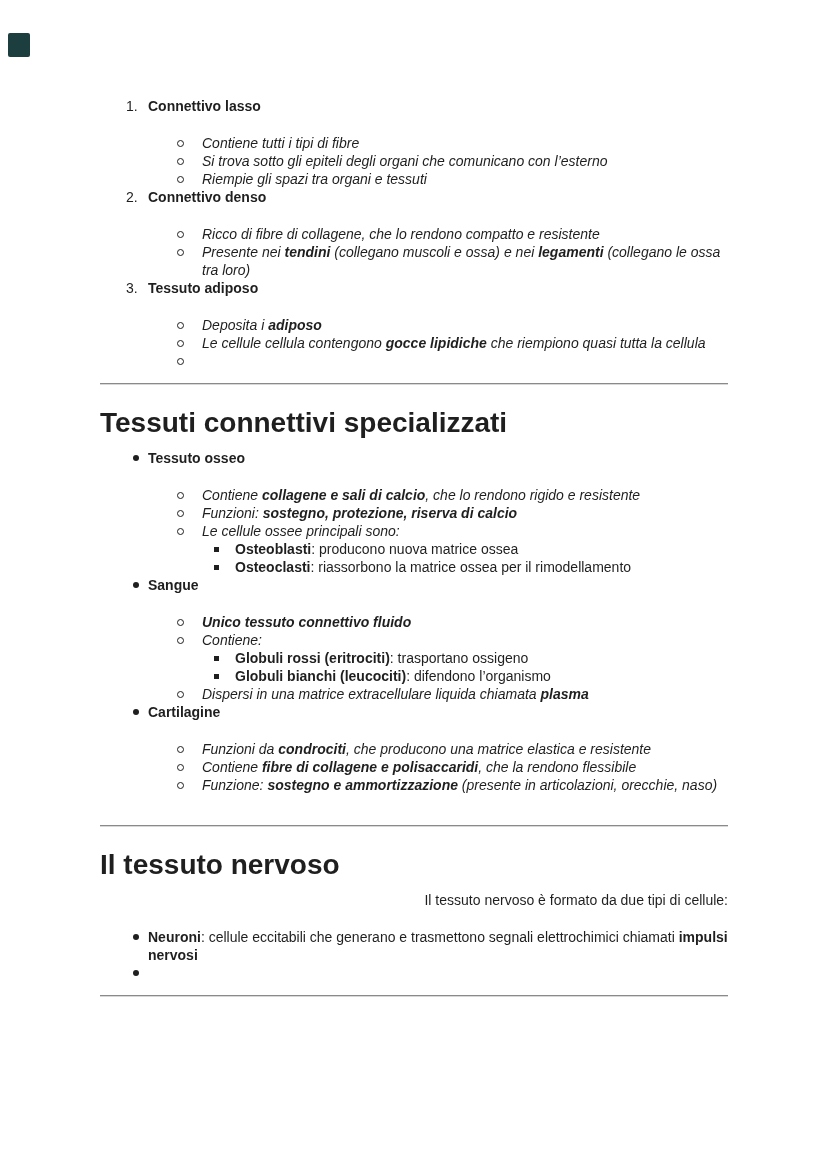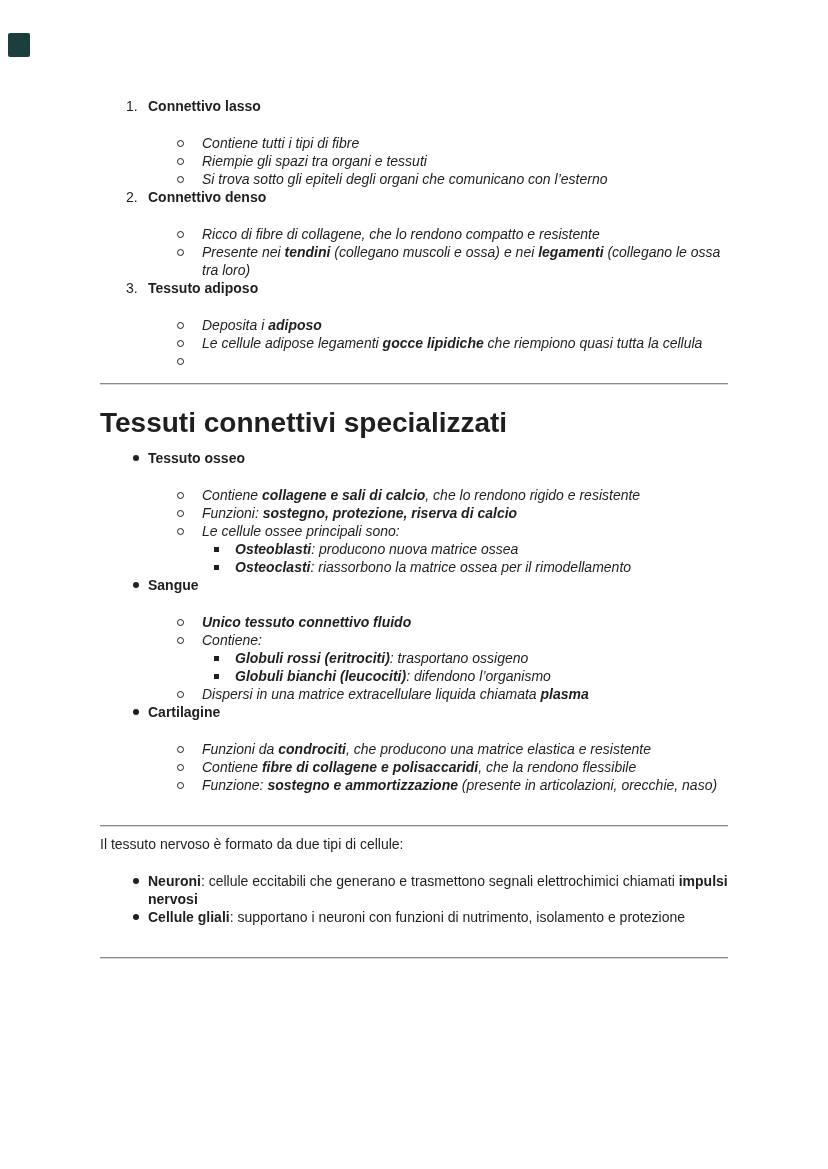--- a/index.html
+++ b/index.html
@@ -15,21 +15,21 @@
     position: absolute; left: 8px; top: 33px;
     width: 22px; height: 24px; border-radius: 2px;
     background: var(--corner, #1d3e3e);
   }
   .doc { padding: 97px 100px 0 100px; }
 
   .item { position: relative; }
   .item.gap-after { margin-bottom: 19px; }
   .lvl1 { padding-left: 48px; }
   .lvl2 { padding-left: 102px; font-style: italic; }
-  .lvl3 { padding-left: 135px; font-style: italic; }
+  .lvl3 { padding-left: 135px; }
 
   .marker { position: absolute; display: block; }
   .marker.num { left: 26px; top: 0; font-weight: 400; }
   .marker.disc {
     left: 33px; top: 6px; width: 6px; height: 6px;
     border-radius: 50%; background: var(--text, #1f1f1f);
   }
   .marker.circle {
     left: 77px; top: 5.5px; width: 5px; height: 5px;
     border-radius: 50%; border: 1px solid var(--text, #1f1f1f);
@@ -45,40 +45,40 @@
   .rule {
     height: 0; border: none;
     border-top: 1px solid var(--rule, #8a8a8a);
     border-bottom: 1px solid #d8d8d8;
     margin: 31px 0 0 0;
   }
   .h {
     font-size: 28px; line-height: 27px; font-weight: 700;
     margin: 24px 0 13px 0;
   }
-  .para { margin: 8px 0 19px 0; }
+  .para { margin: 8px 0 19px 0; text-align: right; }
 </style>
 </head>
 <body>
 
 <div class="corner-mark"></div>
 
 <div class="doc">
 
   <div>
       <div class="item lvl1 gap-after"><span class="marker num">1.</span><span class="txt"><span class="b">Connettivo lasso</span></span></div>
       <div class="item lvl2"><span class="marker circle"></span><span class="txt"><span>Contiene tutti i tipi di fibre</span></span></div>
+      <div class="item lvl2"><span class="marker circle"></span><span class="txt"><span>Si trova sotto gli epiteli degli organi che comunicano con l’esterno</span></span></div>
       <div class="item lvl2"><span class="marker circle"></span><span class="txt"><span>Riempie gli spazi tra organi e tessuti</span></span></div>
-      <div class="item lvl2"><span class="marker circle"></span><span class="txt"><span>Si trova sotto gli epiteli degli organi che comunicano con l’esterno</span></span></div>
       <div class="item lvl1 gap-after"><span class="marker num">2.</span><span class="txt"><span class="b">Connettivo denso</span></span></div>
       <div class="item lvl2"><span class="marker circle"></span><span class="txt"><span>Ricco di fibre di collagene, che lo rendono compatto e resistente</span></span></div>
       <div class="item lvl2"><span class="marker circle"></span><span class="txt"><span>Presente nei </span><span class="b">tendini</span><span> (collegano muscoli e ossa) e nei </span><span class="b">legamenti</span><span> (collegano le ossa tra loro)</span></span></div>
       <div class="item lvl1 gap-after"><span class="marker num">3.</span><span class="txt"><span class="b">Tessuto adiposo</span></span></div>
       <div class="item lvl2"><span class="marker circle"></span><span class="txt"><span>Deposita i </span><span class="b">adiposo</span></span></div>
-      <div class="item lvl2"><span class="marker circle"></span><span class="txt"><span>Le cellule adipose legamenti </span><span class="b">gocce lipidiche</span><span> che riempiono quasi tutta la cellula</span></span></div>
+      <div class="item lvl2"><span class="marker circle"></span><span class="txt"><span>Le cellule cellula contengono </span><span class="b">gocce lipidiche</span><span> che riempiono quasi tutta la cellula</span></span></div>
       <div class="item lvl2"><span class="marker circle"></span></div>
     </div>
 
   <hr class="rule">
 
   <h2 class="h">Tessuti connettivi specializzati</h2>
 
   <div>
       <div class="item lvl1 gap-after"><span class="marker disc"></span><span class="txt"><span class="b">Tessuto osseo</span></span></div>
       <div class="item lvl2"><span class="marker circle"></span><span class="txt"><span>Contiene </span><span class="b">collagene e sali di calcio</span><span>, che lo rendono rigido e resistente</span></span></div>
@@ -94,23 +94,24 @@
       <div class="item lvl3"><span class="marker square"></span><span class="txt"><span class="b">Globuli bianchi (leucociti)</span><span>: difendono l’organismo</span></span></div>
       <div class="item lvl2"><span class="marker circle"></span><span class="txt"><span>Dispersi in una matrice extracellulare liquida chiamata </span><span class="b">plasma</span></span></div>
       <div class="item lvl1 gap-after"><span class="marker disc"></span><span class="txt"><span class="b">Cartilagine</span></span></div>
       <div class="item lvl2"><span class="marker circle"></span><span class="txt"><span>Funzioni da </span><span class="b">condrociti</span><span>, che producono una matrice elastica e resistente</span></span></div>
       <div class="item lvl2"><span class="marker circle"></span><span class="txt"><span>Contiene </span><span class="b">fibre di collagene e polisaccaridi</span><span>, che la rendono flessibile</span></span></div>
       <div class="item lvl2"><span class="marker circle"></span><span class="txt"><span>Funzione: </span><span class="b">sostegno e ammortizzazione</span><span> (presente in articolazioni, orecchie, naso)</span></span></div>
     </div>
 
   <hr class="rule">
 
+  <h2 class="h">Il tessuto nervoso</h2>
 
   <p class="para">Il tessuto nervoso è formato da due tipi di cellule:</p>
 
   <div>
       <div class="item lvl1"><span class="marker disc"></span><span class="txt"><span class="b">Neuroni</span><span>: cellule eccitabili che generano e trasmettono segnali elettrochimici chiamati </span><span class="b">impulsi nervosi</span></span></div>
-      <div class="item lvl1"><span class="marker disc"></span><span class="txt"><span class="b">Cellule gliali</span><span>: supportano i neuroni con funzioni di nutrimento, isolamento e protezione</span></span></div>
+      <div class="item lvl1"><span class="marker disc"></span></div>
     </div>
 
   <hr class="rule">
 
 </div>
 
 </body></html>

